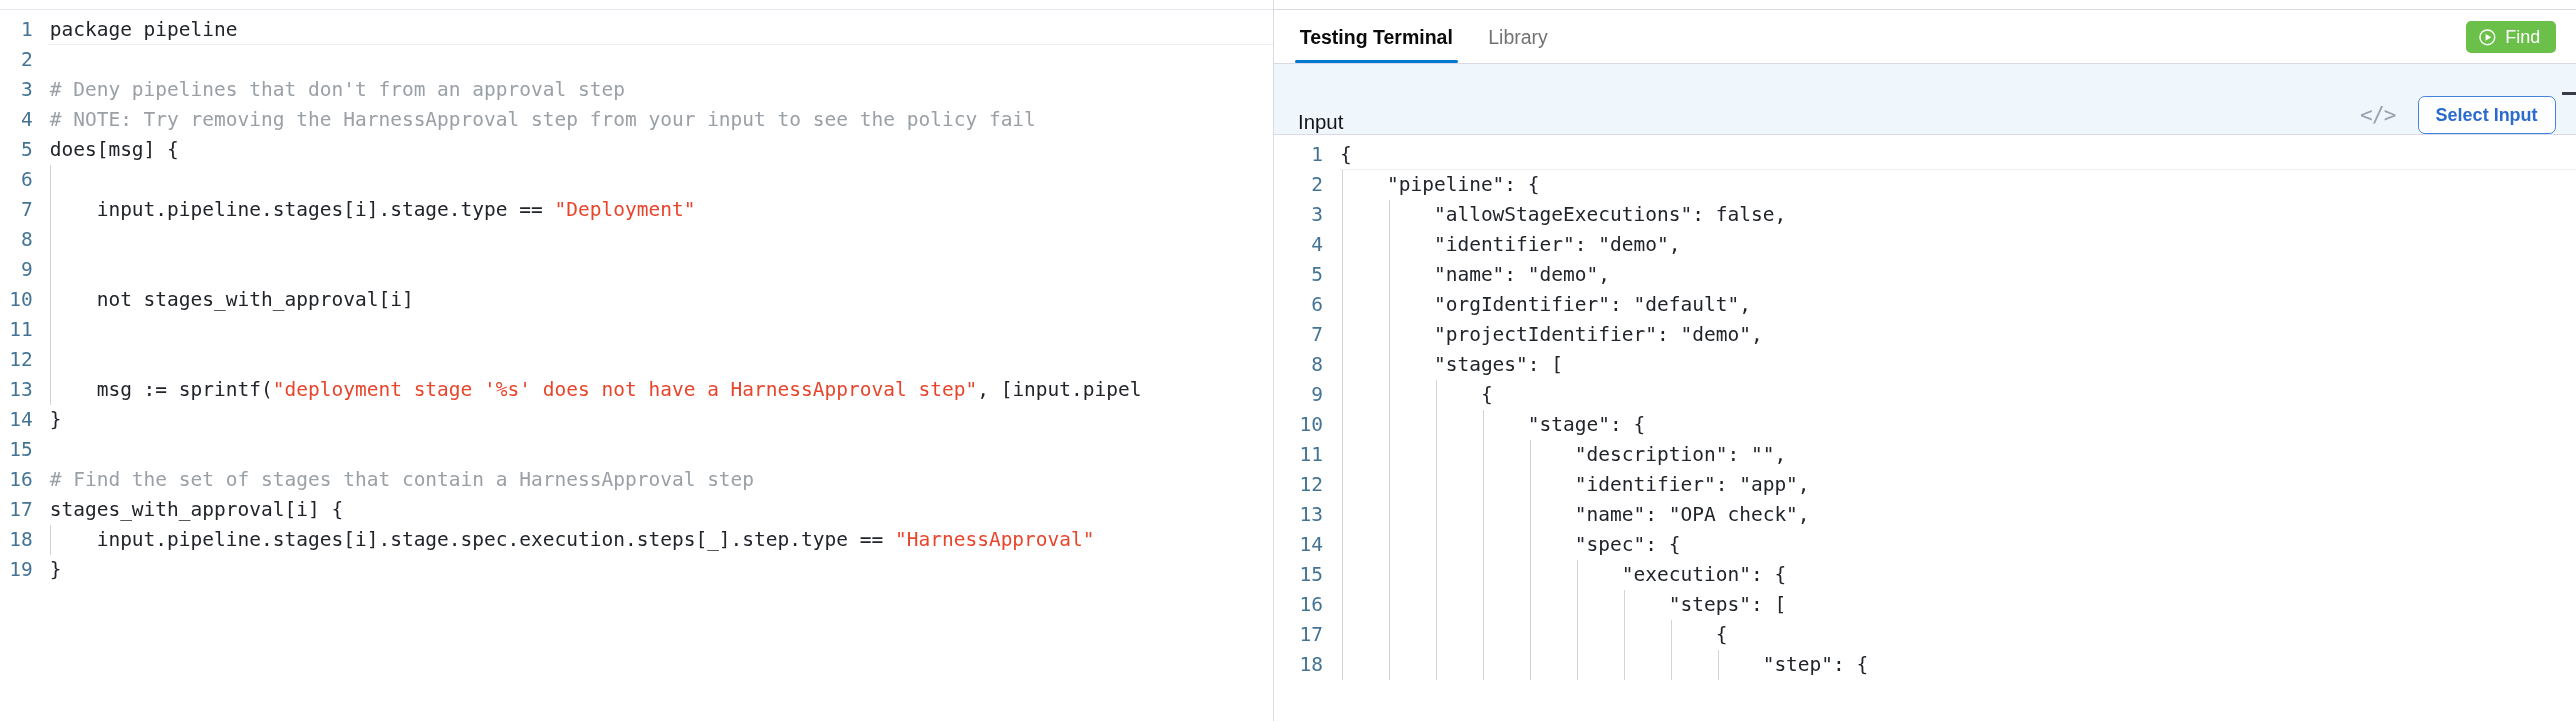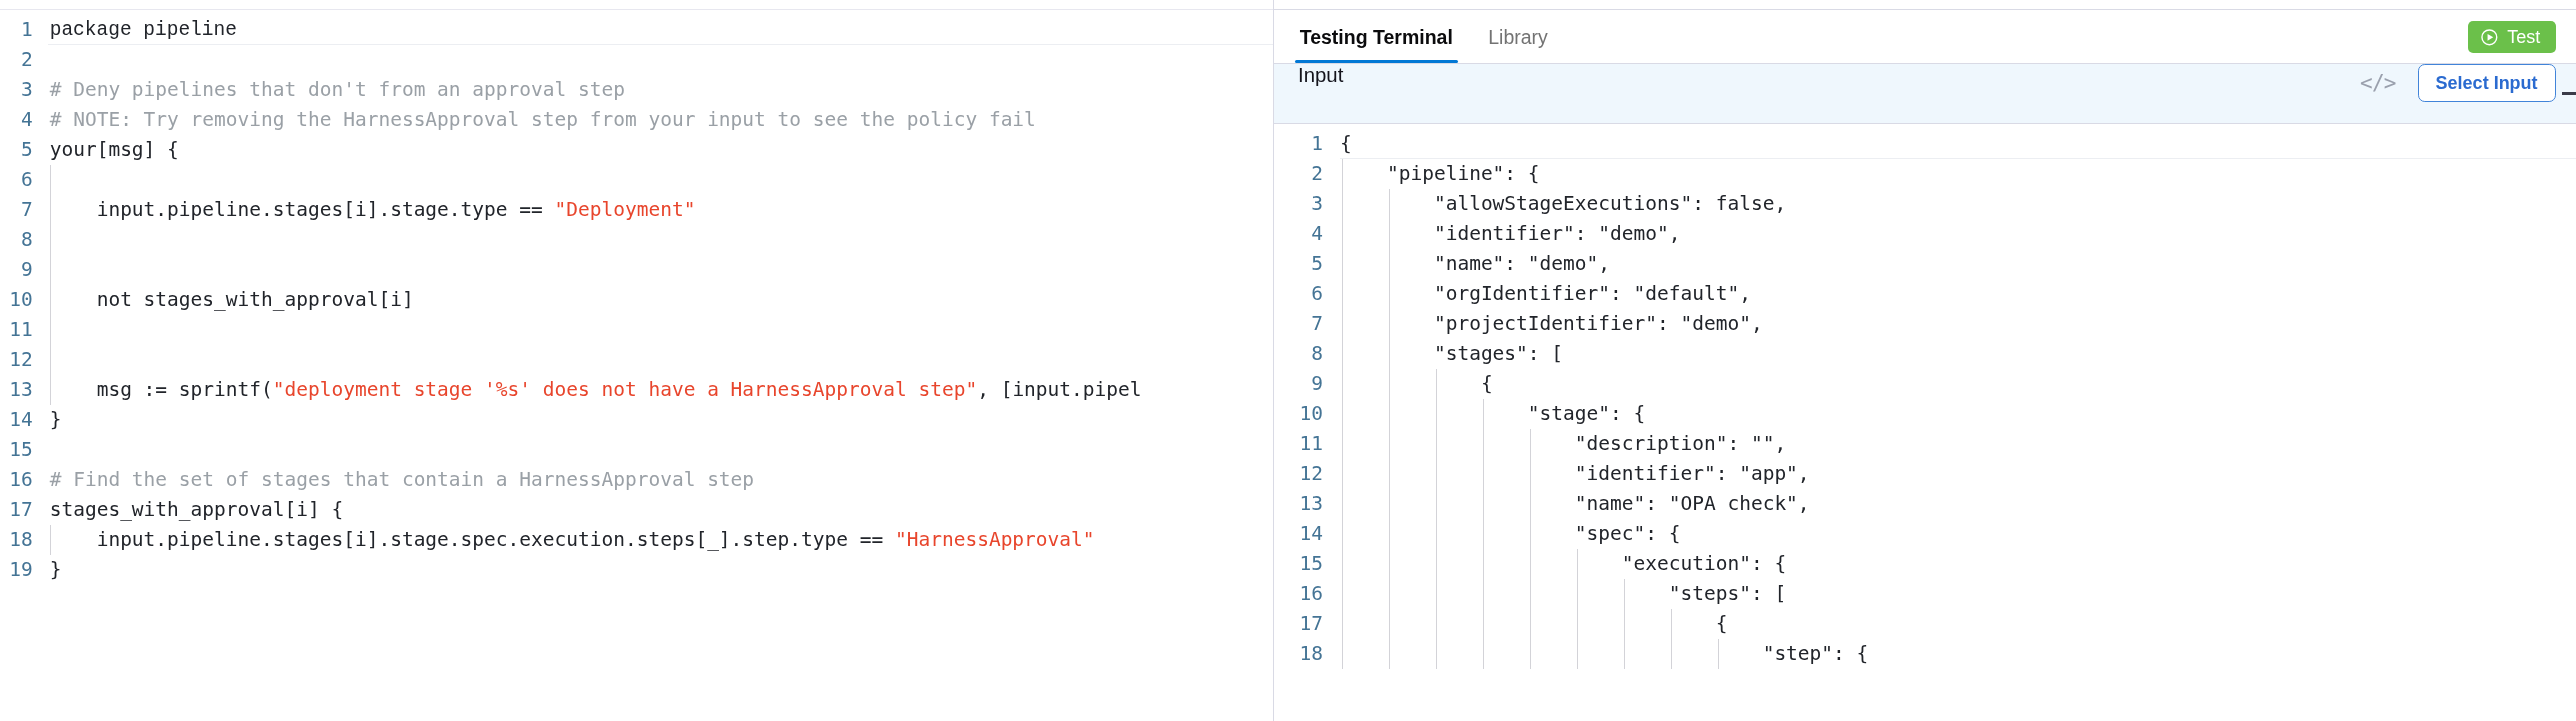--- a/index.html
+++ b/index.html
@@ -46,21 +46,21 @@
     overflow: hidden;
     padding-top: 5.1px;
   }
   .code-line {
     display: flex;
     align-items: flex-start;
     height: 30px;
     line-height: 30px;
     white-space: pre;
   }
-  .code-line.first-line .code-text { background: #ffffff; font-family: Liberation Mono, monospace; }
+  .code-line.first-line .code-text { background: #ffffff; }
   .ln {
     width: 48px;
     min-width: 48px;
     text-align: right;
     padding-right: 15.3px;
     color: #2b6187;
     font-family: "DejaVu Sans Mono", monospace;
     font-size: 19.5px;
     line-height: 30px;
     user-select: none;
@@ -153,25 +153,25 @@
     cursor: pointer;
     white-space: nowrap;
   }
   .test-btn .play-circle {
     width: 18.7px; height: 18.7px;
     display: inline-block;
     flex: 0 0 auto;
   }
 
   .input-bar {
-    height: 60px;
+    height: 71px;
     background: #eff7fd;
     border-bottom: 0.8px solid #d9dae5;
     display: flex;
-    align-items: flex-start;
+    align-items: flex-end;
     padding: 0 20.4px 0 24px;
     position: relative;
   }
   .input-bar .title {
     font-size: 20.4px;
     color: #14141c;
   }
   .input-bar .right-group {
     margin-left: auto;
     display: flex;
@@ -254,21 +254,21 @@
 <div class="app">
 
   <div class="editor-pane">
     <div class="editor-topbar"></div>
     <div class="collapse-handle"></div>
     <div class="code-area" id="code-area">
         <div class="code-line first-line"><div class="ln">1</div><div class="code-text">package pipeline<span class="cursor-line-underline" style="position: absolute; left: 0px; right: 0px; bottom: 0px;"></span></div></div>
         <div class="code-line"><div class="ln">2</div><div class="code-text"></div></div>
         <div class="code-line"><div class="ln">3</div><div class="code-text"><span class="tok-cmt"># Deny pipelines that don't from an approval step</span></div></div>
         <div class="code-line"><div class="ln">4</div><div class="code-text"><span class="tok-cmt"># NOTE: Try removing the HarnessApproval step from your input to see the policy fail</span></div></div>
-        <div class="code-line"><div class="ln">5</div><div class="code-text">your[msg] {</div></div>
+        <div class="code-line"><div class="ln">5</div><div class="code-text">does[msg] {</div></div>
         <div class="code-line"><div class="ln">6</div><div class="code-text"><span class="indent-guide" style="left: 1.7px; top: 0px; height: 30px; position: absolute;"></span></div></div>
         <div class="code-line"><div class="ln">7</div><div class="code-text">    input.pipeline.stages[i].stage.type == <span class="tok-str">"Deployment"</span><span class="indent-guide" style="left: 1.7px; top: 0px; height: 30px; position: absolute;"></span></div></div>
         <div class="code-line"><div class="ln">8</div><div class="code-text"><span class="indent-guide" style="left: 1.7px; top: 0px; height: 30px; position: absolute;"></span></div></div>
         <div class="code-line"><div class="ln">9</div><div class="code-text"><span class="indent-guide" style="left: 1.7px; top: 0px; height: 30px; position: absolute;"></span></div></div>
         <div class="code-line"><div class="ln">10</div><div class="code-text">    not stages_with_approval[i]<span class="indent-guide" style="left: 1.7px; top: 0px; height: 30px; position: absolute;"></span></div></div>
         <div class="code-line"><div class="ln">11</div><div class="code-text"><span class="indent-guide" style="left: 1.7px; top: 0px; height: 30px; position: absolute;"></span></div></div>
         <div class="code-line"><div class="ln">12</div><div class="code-text"><span class="indent-guide" style="left: 1.7px; top: 0px; height: 30px; position: absolute;"></span></div></div>
         <div class="code-line"><div class="ln">13</div><div class="code-text">    msg := sprintf(<span class="tok-str">"deployment stage '%s' does not have a HarnessApproval step"</span>, [input.pipel<span class="indent-guide" style="left: 1.7px; top: 0px; height: 30px; position: absolute;"></span></div></div>
         <div class="code-line"><div class="ln">14</div><div class="code-text">}</div></div>
         <div class="code-line"><div class="ln">15</div><div class="code-text"></div></div>
@@ -290,21 +290,21 @@
         <span>Library</span>
       </div>
 
       <button class="test-btn">
         <span class="play-circle">
           <svg width="18.7" height="18.7" viewBox="0 0 24 24" aria-hidden="true">
             <circle cx="12" cy="12" r="9.5" fill="none" stroke="#ffffff" stroke-width="1.8"></circle>
             <polygon points="9.7,7.6 17,12 9.7,16.4" fill="#ffffff"></polygon>
           </svg>
         </span>
-        <span>Test</span>
+        <span>Find</span>
       </button>
     </div>
 
     <div class="input-bar">
       <span class="title">Input</span>
       <div class="right-group">
         <span class="code-icon">&lt;/&gt;</span>
         <button class="select-input-btn">Select Input</button>
       </div>
     </div>

